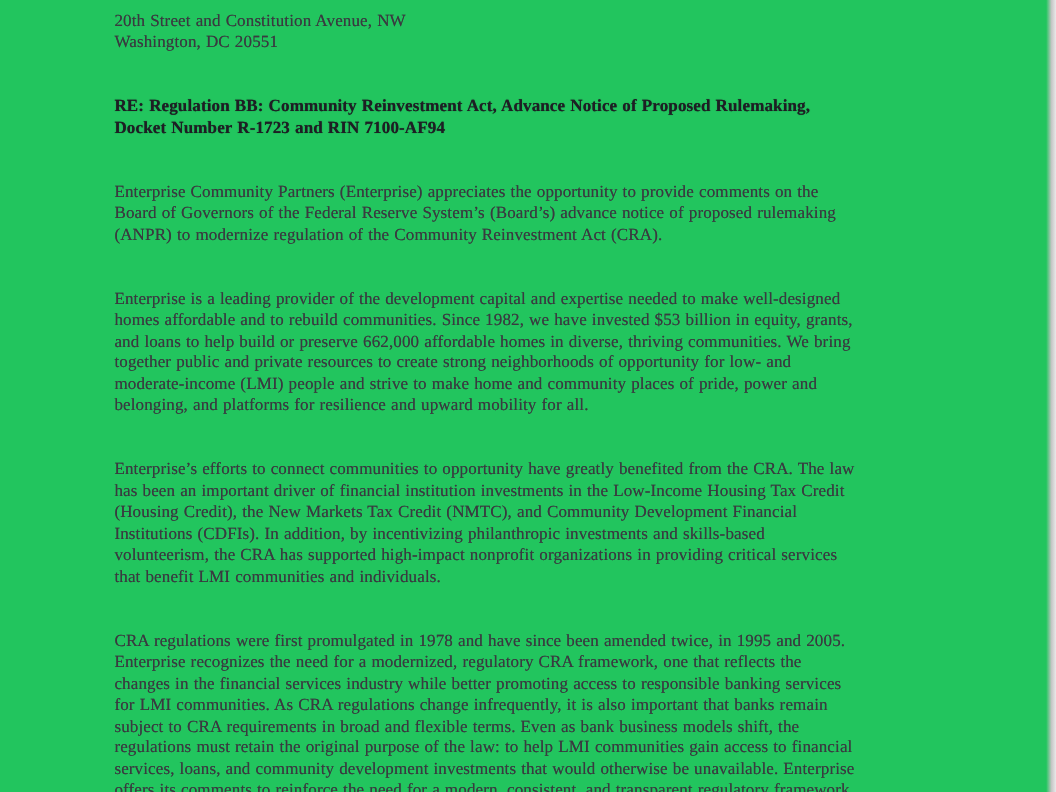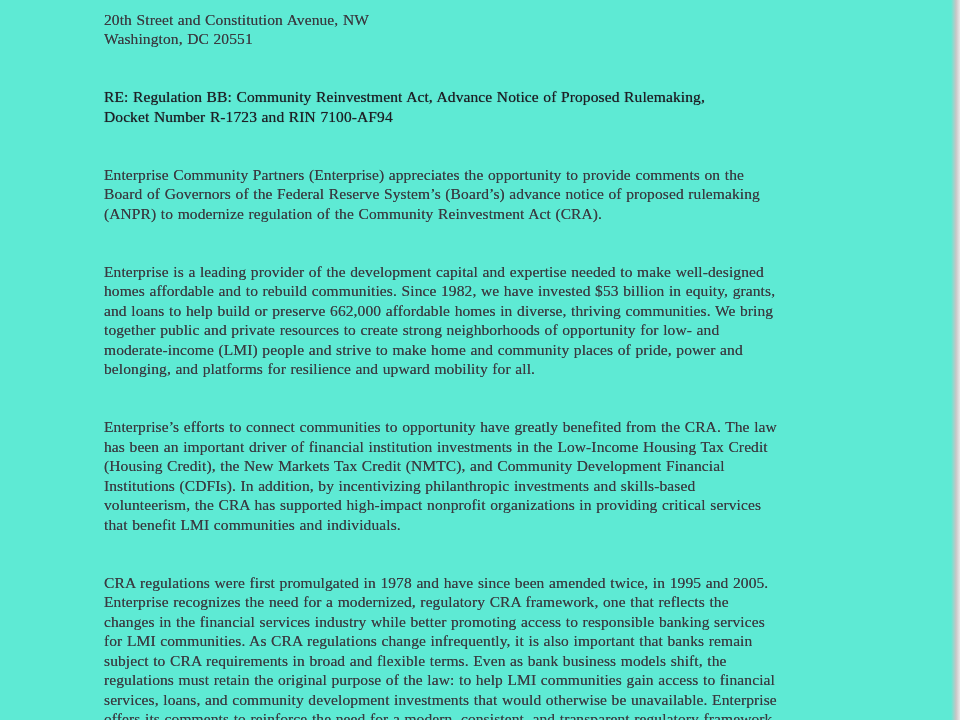--- a/index.html
+++ b/index.html
@@ -10,41 +10,41 @@
     width: 960px;
     height: 720px;
     overflow: hidden;
     position: relative;
     background: #fdfdfd;
     font-family: "Liberation Serif", "DejaVu Serif", serif;
   }
   .page {
     position: absolute;
     inset: 0;
-    background: #5eead4;
+    background: #22c55e;
   }
   .content {
     position: absolute;
     left: 104px;
     top: -10px;
     width: 752px;
     font-size: 15.5px;
     line-height: 19.5px;
     color: #3a3a40;
     white-space: pre-line;
     letter-spacing: 0.1px;
     word-spacing: 0.6px;
     filter: blur(0.45px);
     text-shadow: 0 0 0.6px rgba(58, 58, 66, 0.75);
   }
   .block {
     margin: 0 0 19px 0;
   }
   .subject {
-    font-weight: normal;
+    font-weight: bold;
     color: #1e1e24;
     text-shadow: 0 0 0.7px rgba(25, 25, 32, 0.8);
   }
   .salutation {
     margin-top: 10px;
   }
   .page-edge {
     position: absolute;
     top: 0;
     right: 0;

